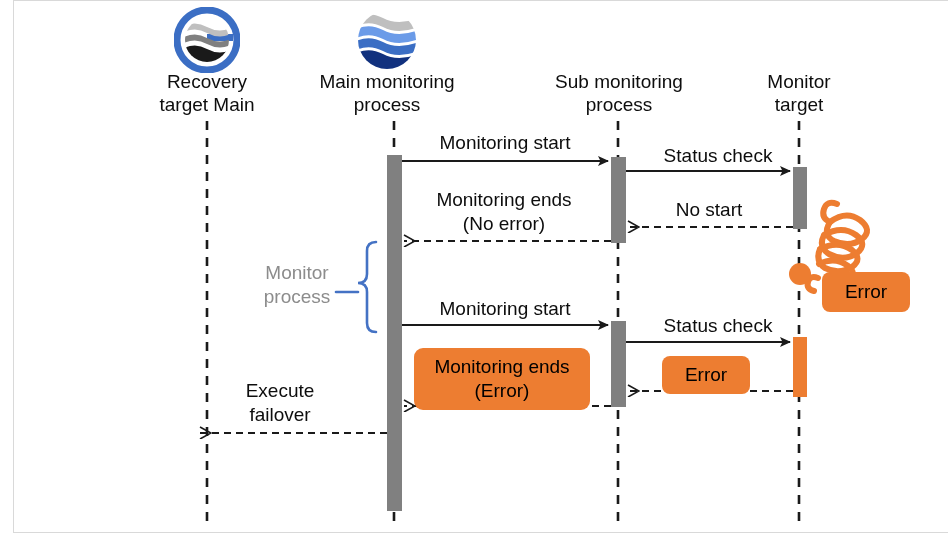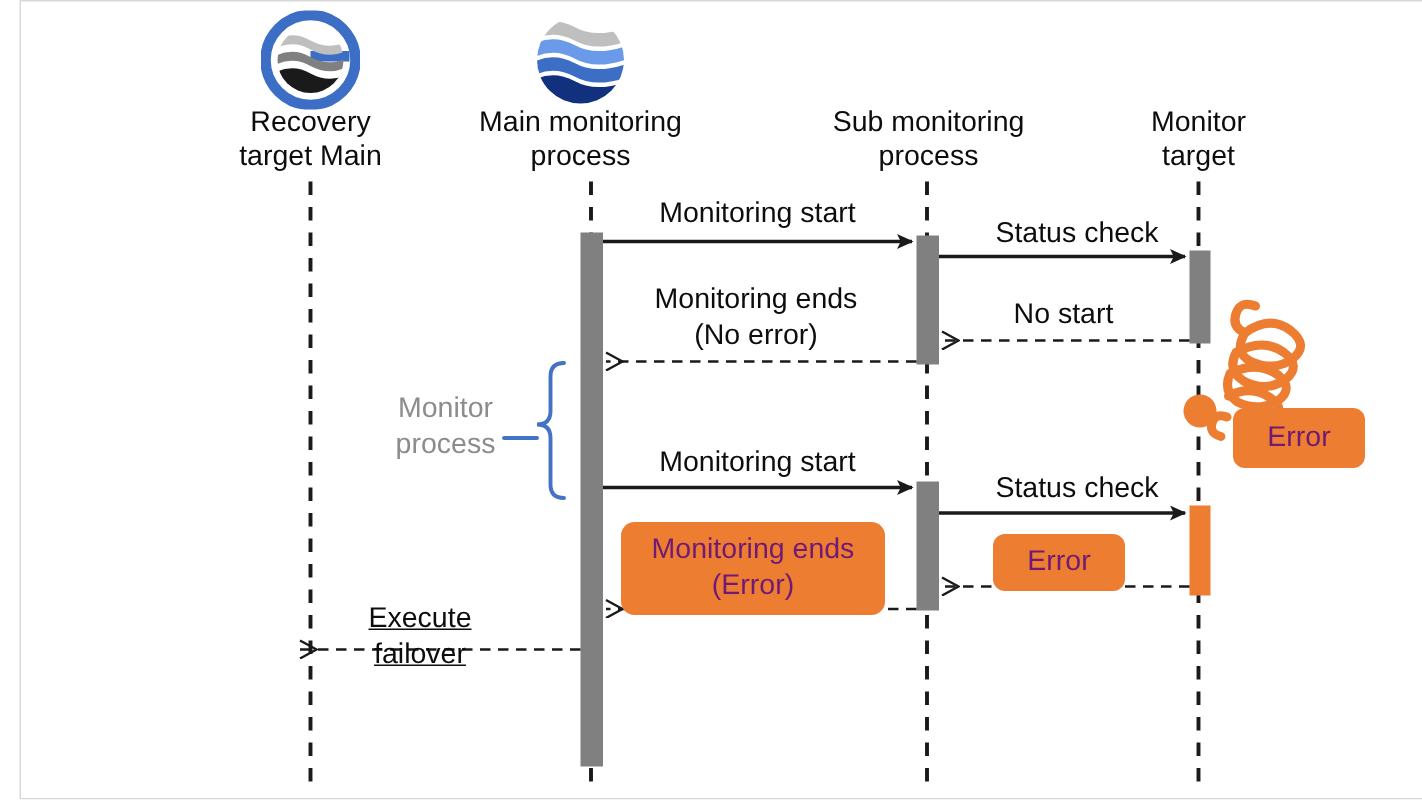--- a/index.html
+++ b/index.html
@@ -53,21 +53,21 @@
     position: absolute;
     color: #8c8c8c;
     font-size: 19px;
     line-height: 24px;
     text-align: center;
     white-space: nowrap;
   }
   .badge {
     position: absolute;
     background: #ED7D31;
-    color: #701a75;
+    color: #000000;
     border-radius: 9px;
     font-size: 19px;
     line-height: 24px;
     text-align: center;
     display: flex;
     align-items: center;
     justify-content: center;
     box-sizing: border-box;
   }
   .badge.small {
@@ -192,21 +192,21 @@
 
   <div class="msg-label" style="left:390px; top:187px; width:200px;">
     <span>Monitoring ends</span><br>
     <span>(No error)</span>
   </div>
 
   <div class="msg-label" style="left:391px; top:296px; width:200px;">Monitoring start</div>
 
   <div class="msg-label" style="left:624px; top:313px; width:160px;">Status check</div>
 
-  <div class="msg-label" style="left:176px; top:400px; width:180px;text-decoration:underline;">
+  <div class="msg-label" style="left:176px; top:378px; width:180px;">
     <span>Execute</span><br>
     <span>failover</span>
   </div>
 
   <div class="interval-label" style="left:228px; top:260px; width:110px;">
     <span>Monitor</span><br>
     <span>process</span>
   </div>
 
   <div class="badge small" style="left:808px; top:271px; width:88px; height:40px;">Error</div>

